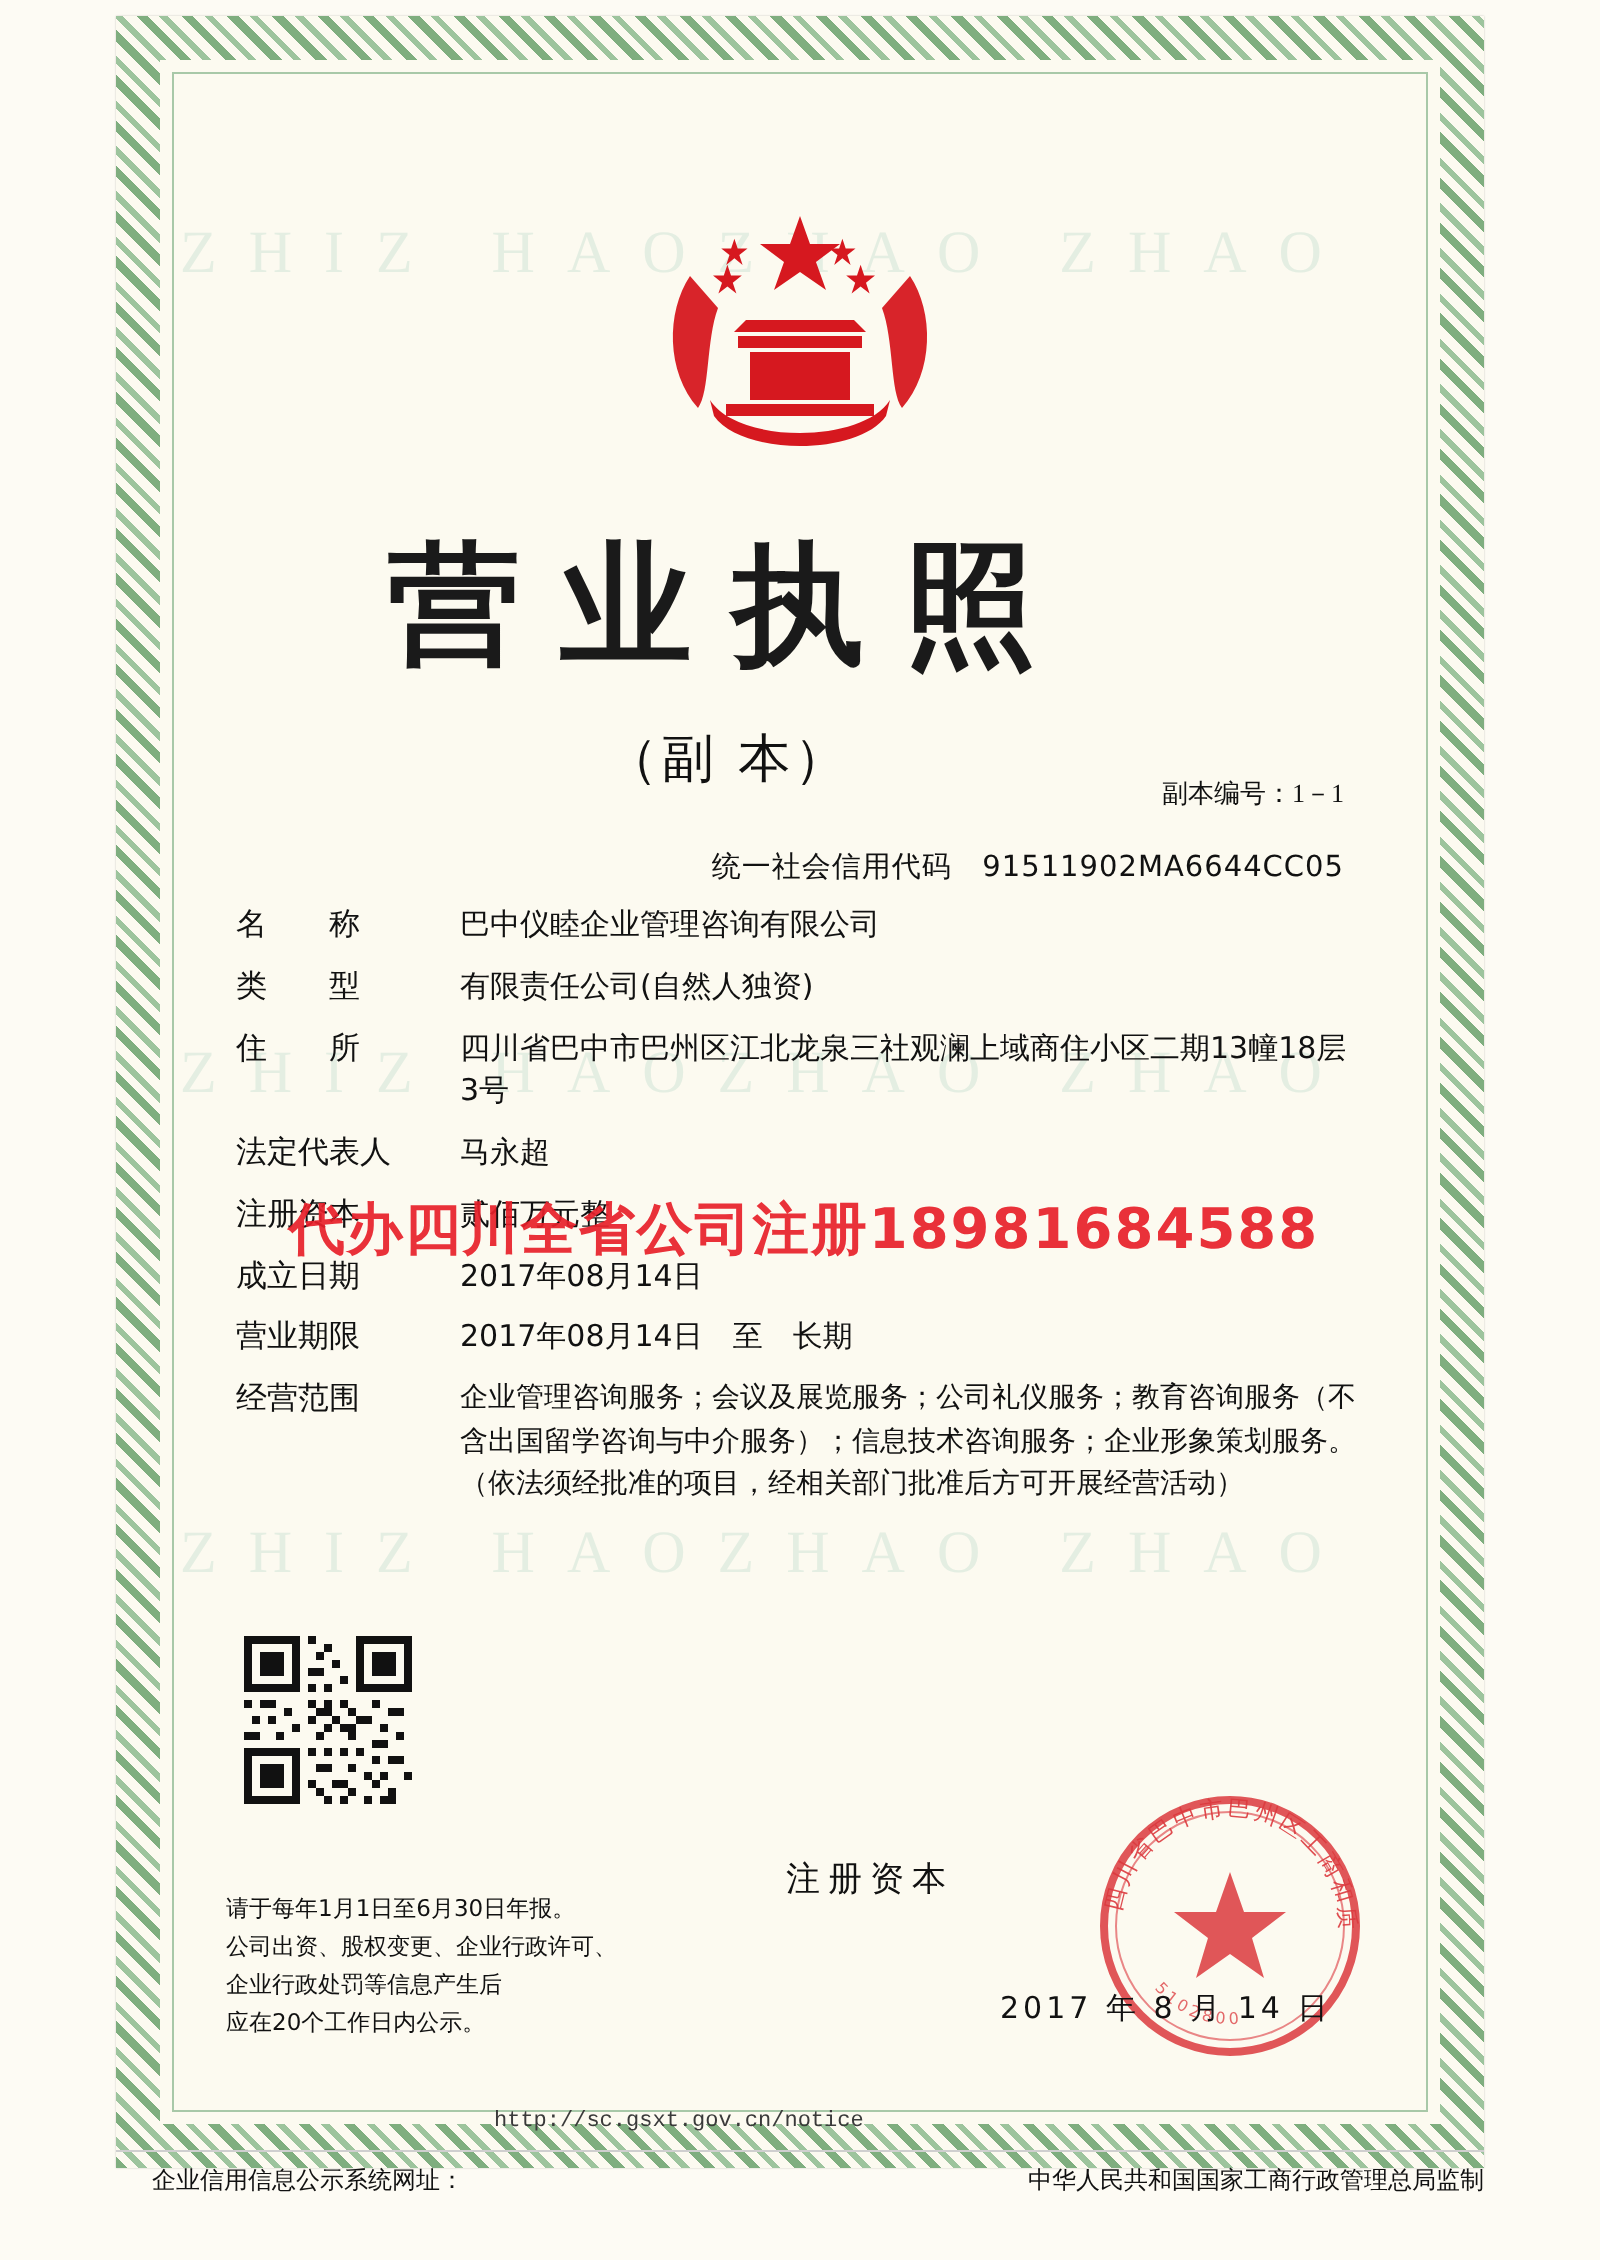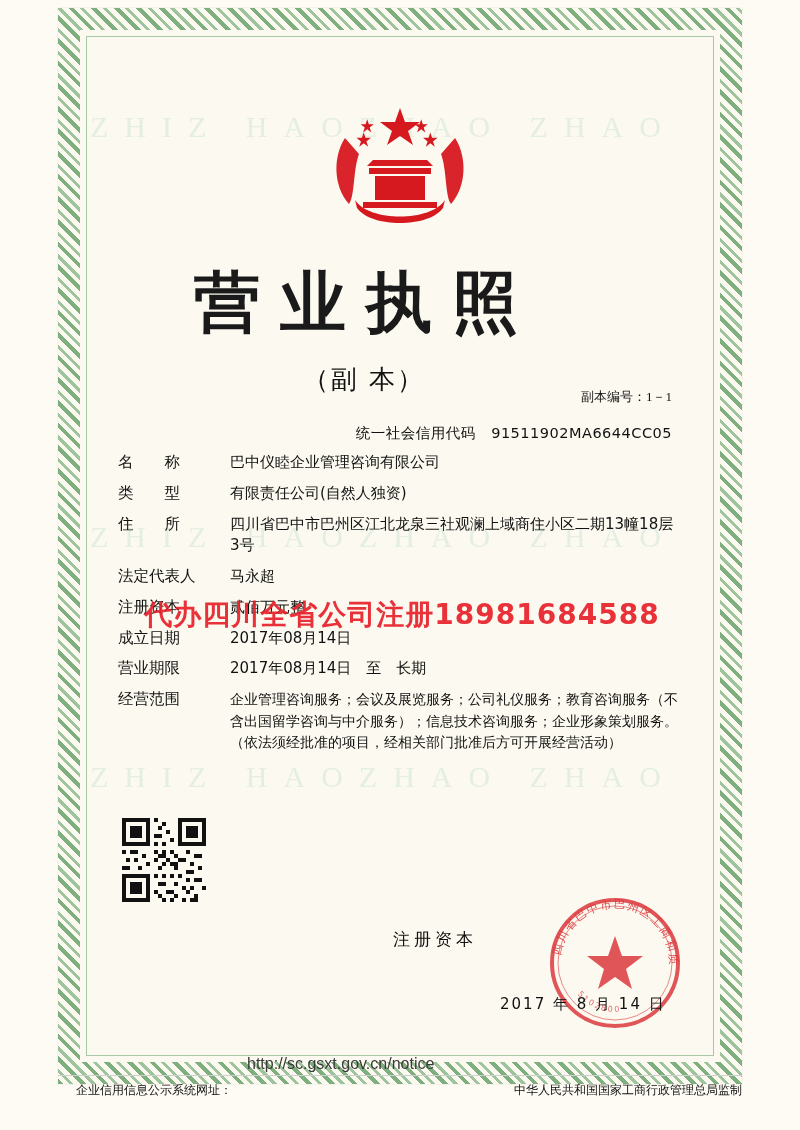--- a/index.html
+++ b/index.html
@@ -196,22 +196,22 @@
     top: 945px;
     font-family: "DejaVu Sans", sans-serif;
     font-size: 11.5px;
     color: #111;
     line-height: 1.65;
   }
   .url-note {
     position: absolute;
     left: 247px;
     top: 1055px;
-    font-family: Liberation Sans, sans-serif;
-    font-size: 16px;
+    font-family: Liberation Mono, monospace;
+    font-size: 11px;
     color: #3a3a3a;
   }
   .registry-label {
     position: absolute;
     left: 393px;
     top: 928px;
     font-family: "DejaVu Sans", sans-serif;
     font-size: 17px;
     letter-spacing: 4px;
     color: #111;
@@ -428,20 +428,26 @@
           <rect x="9" y="19" width="1" height="1"></rect>
         <rect x="13" y="19" width="1" height="1"></rect>
           <rect x="15" y="20" width="1" height="1"></rect>
         <rect x="17" y="20" width="2" height="1"></rect>
           <rect x="10" y="20" width="1" height="1"></rect>
         <rect x="12" y="20" width="1" height="1"></rect>
       </g>
     </svg>
   </div>
 
+  <div class="notes">
+    <div>请于每年1月1日至6月30日年报。</div>
+    <div>公司出资、股权变更、企业行政许可、</div>
+    <div>企业行政处罚等信息产生后</div>
+    <div>应在20个工作日内公示。</div>
+  </div>
 
   <div class="url-note">http://sc.gsxt.gov.cn/notice</div>
 
   <div class="registry-label">注册资本</div>
 
   <div class="seal">
     <svg class="seal-text" viewBox="0 0 150 150" width="150" height="150">
       <defs>
         <path id="sealArc" d="M 20,75 A 55,55 0 1 1 130,75"></path>
         <path id="sealArcBottom" d="M 26,75 A 49,49 0 1 0 124,75"></path>

